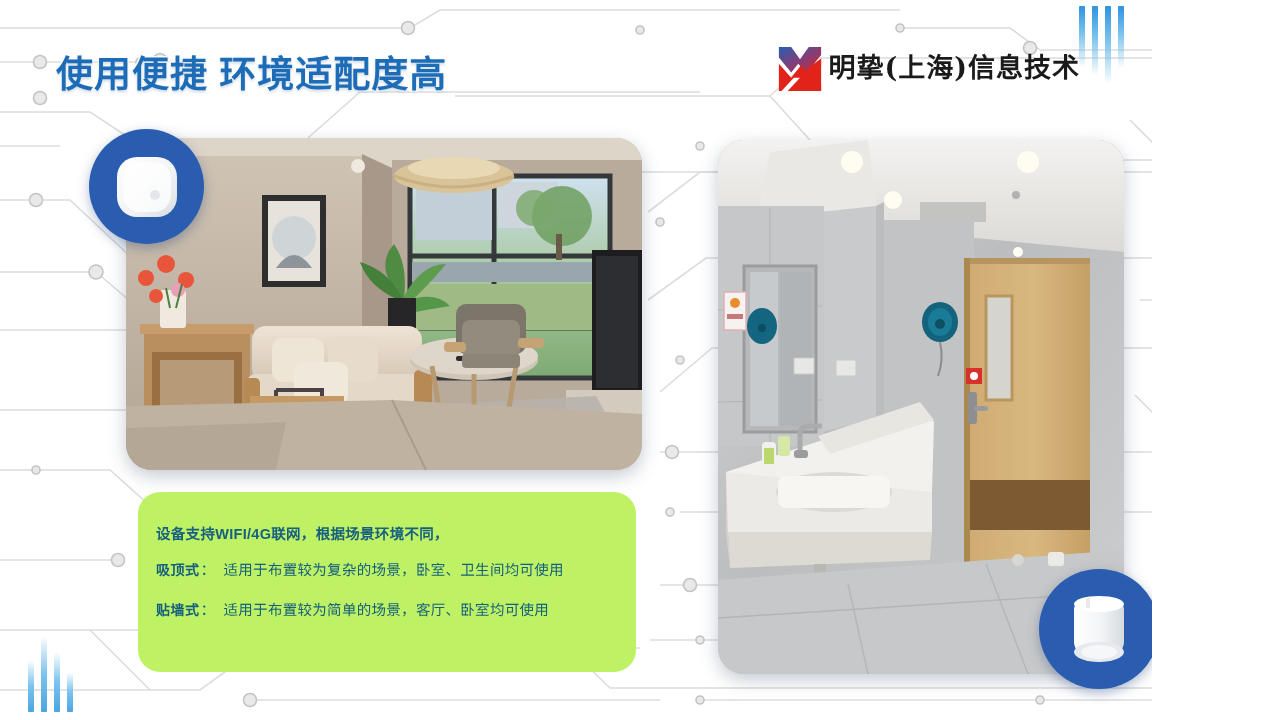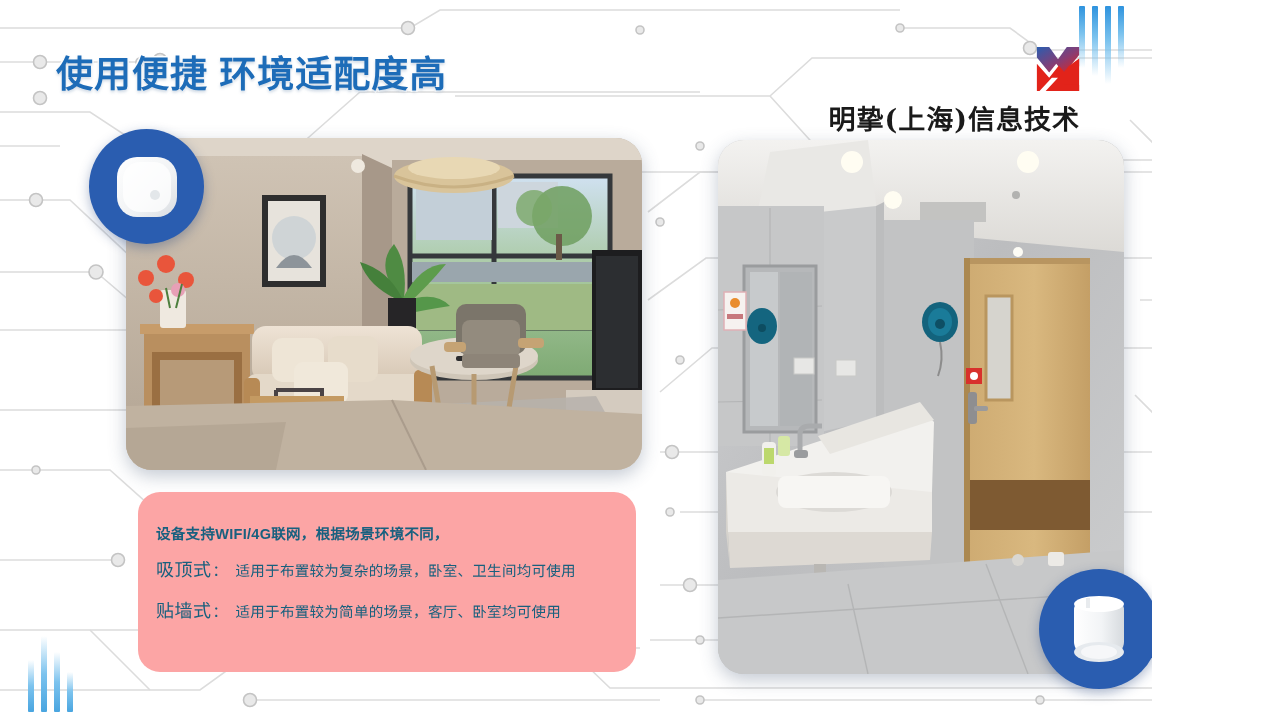--- a/index.html
+++ b/index.html
@@ -28,21 +28,21 @@
     position:absolute; left:56px; top:44px; z-index:6;
     font-size:37px; font-weight:bold; letter-spacing:1px;
     color:#1d6cb8;
     -webkit-text-stroke:3px #ffffff;
     paint-order: stroke fill;
     text-shadow: 0 2px 3px rgba(120,150,180,.35);
     white-space:nowrap;
   }
 
   
-  .logo-wrap { position:absolute; right:72px; top:46px; z-index:6; display:flex; align-items:flex-end; gap:6px;flex-direction:column; }
+  .logo-wrap { position:absolute; right:72px; top:46px; z-index:6; display:flex; align-items:flex-start; gap:6px; }
   .logo-mark { width:44px; height:46px; flex:none; }
   .logo-text {
     font-family:"DejaVu Serif","Liberation Serif",serif;
     font-size:27px; font-weight:bold; color:#1a1a1a; letter-spacing:1px;
     white-space:nowrap;
   }
 
   
   .photo {
     position:absolute; z-index:4; border-radius:26px; overflow:hidden;
@@ -59,27 +59,27 @@
     box-shadow:0 4px 12px rgba(30,60,120,.35);
     display:flex; align-items:center; justify-content:center;
   }
   .badge-wall { left:89px; top:129px; width:115px; height:115px; }
   .badge-ceiling { left:1039px; top:569px; width:120px; height:120px; }
   .badge svg { display:block; }
 
   
   .caption {
     position:absolute; left:138px; top:492px; width:498px; height:180px;
-    background:#fca5a5; border-radius:22px; z-index:5;
+    background:#bef264; border-radius:22px; z-index:5;
     padding:26px 0 0 18px;
   }
   .cap-line { color:#18607f; white-space:nowrap; font-weight:bold; }
   .cap-sm { font-size:14.5px; line-height:32px; letter-spacing:.3px; }
   .cap-row { display:flex; align-items:baseline; line-height:40px; white-space:nowrap; }
-  .cap-key { font-size:18px; font-weight:normal; color:#17607e; letter-spacing:.5px; }
+  .cap-key { font-size:14px; font-weight:bold; color:#17607e; letter-spacing:.5px; }
   .cap-colon { font-size:15px; color:#17607e; padding:0 8px 0 1px; }
   .cap-val { font-size:14.5px; font-weight:normal; color:#17607e; letter-spacing:.3px; }
 </style>
 </head>
 <body>
 
 <div class="slide">
 
   <svg class="bg-circuit" viewBox="0 0 1280 720" xmlns="http://www.w3.org/2000/svg">
     <g fill="none" stroke="#dcdcdc" stroke-width="1.6">

